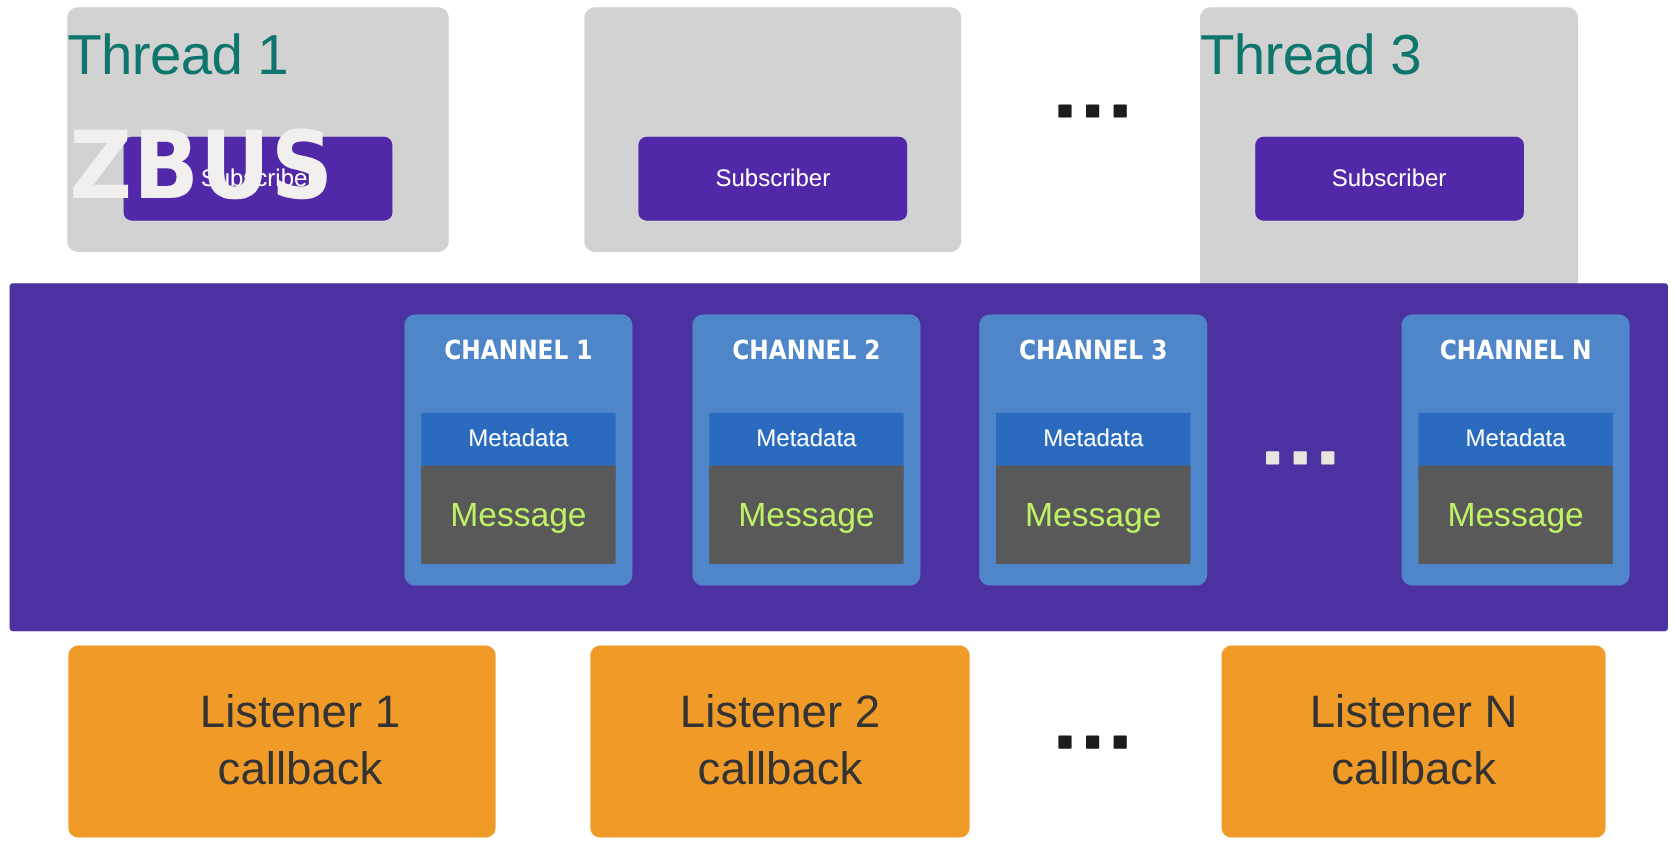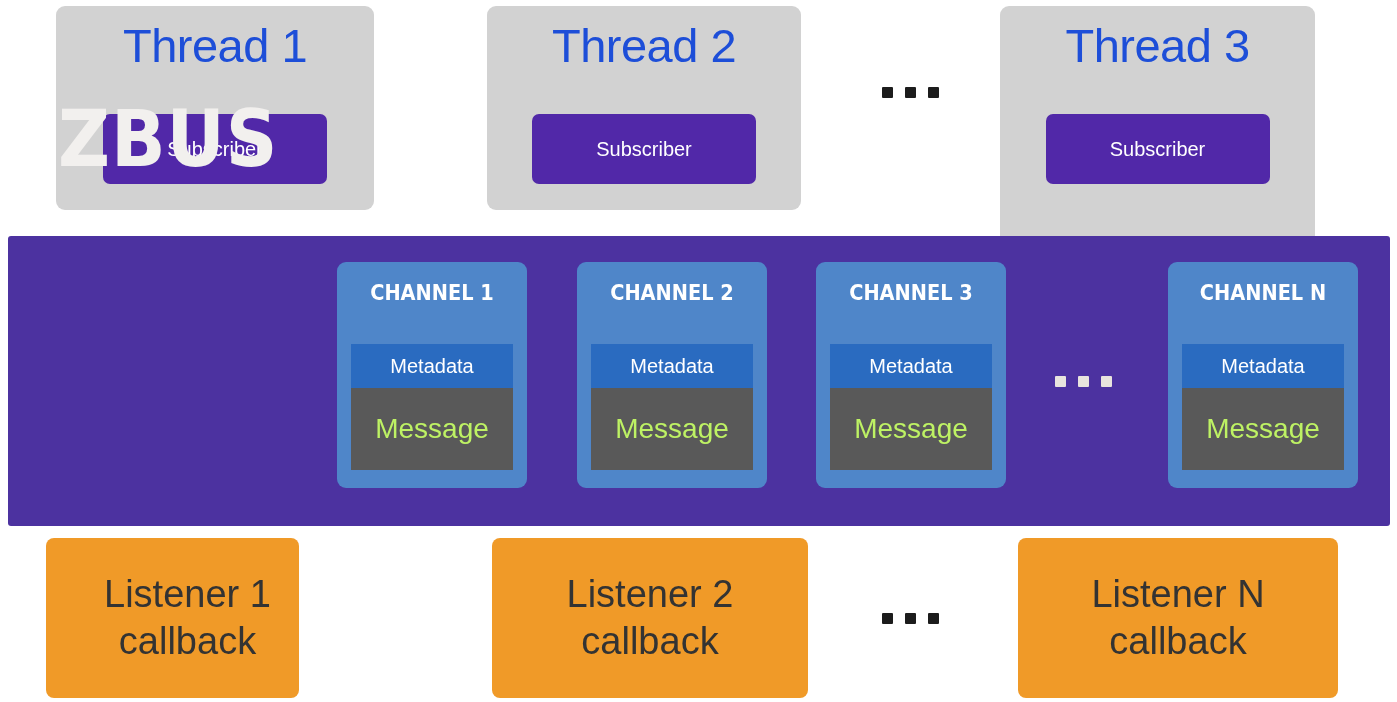--- a/index.html
+++ b/index.html
@@ -23,24 +23,24 @@
     position: absolute;
     background: #d2d2d2;
     border-radius: 9px;
     box-sizing: border-box;
   }
   .thread-title {
     position: absolute;
     left: 0;
     right: 0;
     top: 16px;
-    text-align: center;
+    text-align: left;
     font-size: 47px;
     font-weight: 400;
-    color: #1d4ed8;
+    color: #0f766e;
     letter-spacing: -0.5px;
     line-height: 1;
   }
   .subscriber-btn {
     position: absolute;
     left: 50%;
     transform: translateX(-50%);
     top: 108px;
     width: 224px;
     height: 70px;
@@ -172,21 +172,20 @@
 <body>
 
 <div id="stage">
 
   <div class="thread-card" style="left:56px; top:6px; width:318px; height:204px;">
     <div class="thread-title">Thread 1</div>
     <button class="subscriber-btn">Subscriber</button>
   </div>
 
   <div class="thread-card" style="left:487px; top:6px; width:314px; height:204px;">
-    <div class="thread-title">Thread 2</div>
     <button class="subscriber-btn">Subscriber</button>
   </div>
 
   <div class="ellipsis" style="left:882px; top:87px;">
     <span></span>
     <span></span>
     <span></span>
   </div>
 
   <div class="thread-card" style="left:1000px; top:6px; width:315px; height:260px;">
@@ -221,21 +220,21 @@
     <span></span>
     <span></span>
   </div>
 
   <div class="channel-card" style="left:1168px;">
     <div class="channel-title">CHANNEL N</div>
     <div class="channel-metadata">Metadata</div>
     <div class="channel-message">Message</div>
   </div>
 
-  <div class="listener-card" style="left:46px; width:253px;padding-left:30px;">
+  <div class="listener-card" style="left:57px; width:356px;padding-left:30px;">
     <div class="lines">Listener 1
 callback</div>
   </div>
 
   <div class="listener-card" style="left:492px; width:316px;">
     <div class="lines">Listener 2
 callback</div>
   </div>
 
   <div class="ellipsis" style="left:882px; top:613px;">

